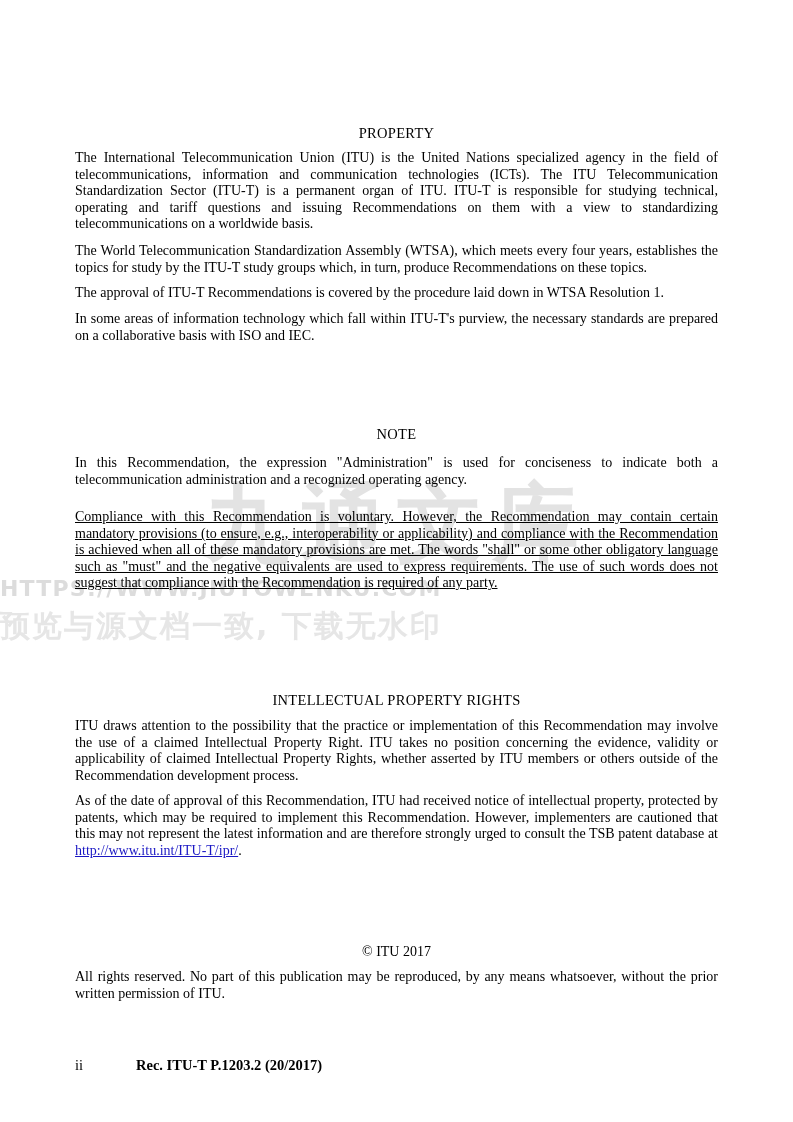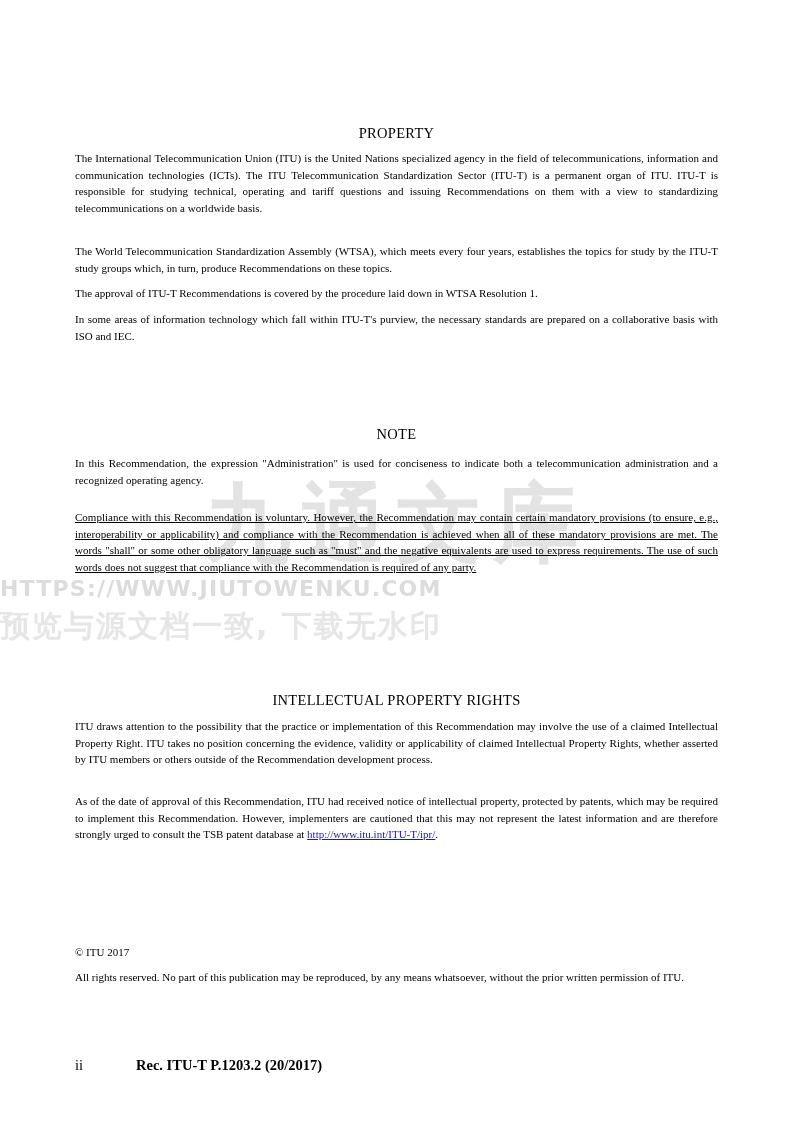--- a/index.html
+++ b/index.html
@@ -92,25 +92,25 @@
     font-size: 14.5px;
     letter-spacing: 0.3px;
   }
 
   .para {
     position: absolute;
     left: 75px;
     width: 643px;
     text-align: justify;
     text-justify: inter-word;
-    font-size: 11px;
+    font-size: 14px;
     line-height: 16.6px;
   }
   .para.center {
-    text-align: left;
+    text-align: center;
     font-family: Liberation Serif, serif;
   }
 
   
   #h-foreword   { top: 125px; }
   #p-fw-1       { top: 150px; }
   #p-fw-2       { top: 243px; }
   #p-fw-3       { top: 285px; }
   #p-fw-4       { top: 311px; }
 

